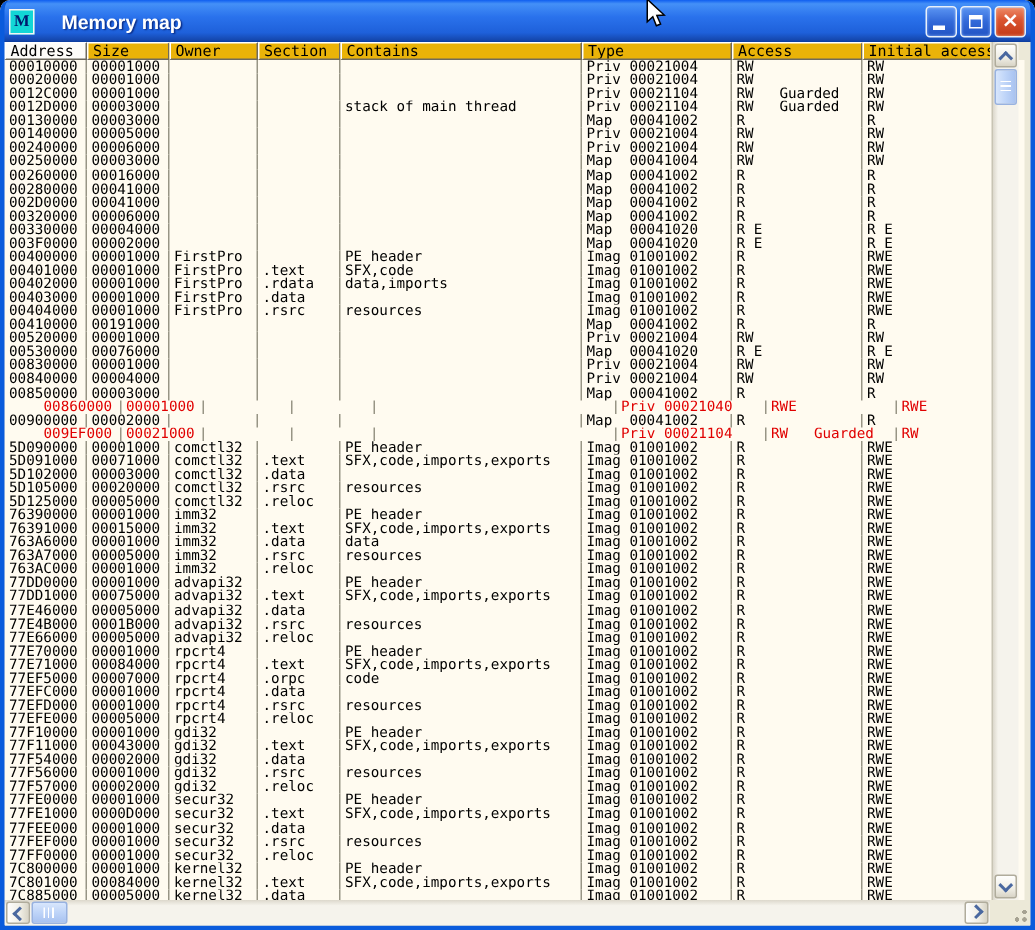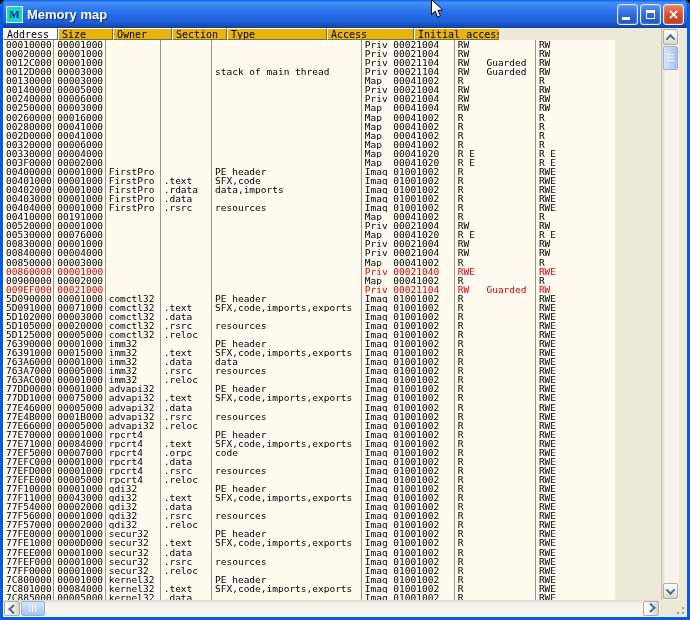--- a/index.html
+++ b/index.html
@@ -4,37 +4,37 @@
 <style>
   html,body{margin:0;padding:0;width:690px;height:620px;overflow:hidden;background:#000;}
   .window{position:relative;width:690px;height:620px;background:#ECE9D8;border-radius:7px 7px 0 0;overflow:hidden;font-family:"DejaVu Sans Mono",monospace;}
   .win-border{position:absolute;inset:0;border:3px solid #0A5BDC;border-top:none;border-radius:7px 7px 0 0;pointer-events:none;z-index:50;}
   
   .titlebar{position:absolute;top:0;left:0;right:0;height:28px;border-radius:7px 7px 0 0;
     background:linear-gradient(to bottom,#0F5EF0 0%,#4490F7 9%,#2A72EC 40%,#1E60DA 78%,#1446AC 96%,#0A3C9C 100%);
     display:flex;align-items:center;padding:0 6px;box-sizing:border-box;}
   .app-icon{width:15px;height:15px;background:#12D6D6;border:1px solid #F4F4F4;display:flex;align-items:center;justify-content:center;
     font-family:"Liberation Serif",serif;font-weight:bold;font-size:11px;color:#00186E;line-height:15px;}
-  .title-text{color:#fff;font-family:"Liberation Sans",sans-serif;font-weight:bold;font-size:13px;margin-left:4px;text-shadow:1px 1px 1px #0A2C86;}
+  .title-text{color:#fff;font-family:"Liberation Sans",sans-serif;font-weight:bold;font-size:13px;margin-left:18px;text-shadow:1px 1px 1px #0A2C86;}
   .tb-buttons{margin-left:auto;display:flex;gap:2px;}
   .tb-btn{width:21px;height:21px;border-radius:3px;border:1px solid #E8F0FA;box-sizing:border-box;position:relative;
     background:linear-gradient(to bottom,#5A94F2 0%,#3168D8 50%,#2254C4 100%);box-shadow:inset 0 0 2px #8CB4F8;}
   .tb-btn.close{background:linear-gradient(to bottom,#ED8A68 0%,#DA532F 45%,#C23A18 100%);box-shadow:inset 0 0 2px #F4B49A;}
   .glyph-min{position:absolute;left:4px;bottom:4px;width:8px;height:3px;background:#fff;}
   .glyph-max{position:absolute;left:5px;top:5px;width:9px;height:9px;border:1px solid #fff;border-top:3px solid #fff;box-sizing:border-box;}
   .glyph-close{position:absolute;inset:0;color:#fff;font:bold 14px/19px "DejaVu Sans",sans-serif;text-align:center;}
   
   .client{position:absolute;top:28px;left:3px;width:684px;height:589px;background:#ECE9D8;}
   
   .grid-header{position:absolute;top:0;left:0;width:657px;height:12px;display:flex;font-size:10px;line-height:11px;white-space:pre;}
   .hcell{box-sizing:border-box;background:#eab308;border-top:1px solid #FFFFFF;border-left:1px solid #FFFFFF;
     border-right:1px solid #6E6A5E;border-bottom:1px solid #6E6A5E;padding-left:3px;overflow:hidden;color:#000;}
   .hcell.sorted{background:#FDFCF8;}
   
-  .grid-body{position:absolute;top:12px;left:0;width:612px;height:560px;background:#FFFBF0;overflow:hidden;}
+  .grid-body{position:absolute;top:12px;left:0;width:680px;height:560px;background:#FFFBF0;overflow:hidden;}
   .row{display:flex;height:9.07px;font-size:9.5px;line-height:9px;white-space:pre;color:#000;}
   .row.red{color:#E00000;justify-content:flex-end;}
   .cell{box-sizing:border-box;padding-left:3px;border-right:1px solid #989585;overflow:hidden;}
   .c0{width:55px;} .c1{width:55px;} .c2{width:59px;} .c3{width:55px;} .c4{width:161px;} .c5{width:100px;} .c6{width:87px;} .c7{width:85px;border-right:none;}
   
   .vscroll{position:absolute;top:0;left:658px;width:17px;height:572px;background:linear-gradient(90deg,#DCD8CC 0%,#F5F3EC 20%,#F5F3EC 100%);border-left:1px solid #C8C4B4;}
   .hscroll{position:absolute;top:572px;left:0;width:657px;height:17px;background:linear-gradient(180deg,#DCD8CC 0%,#F5F3EC 22%,#F5F3EC 100%);}
   .sbtn{position:absolute;box-sizing:border-box;border:1px solid #B0AC9C;border-radius:2px;
     background:linear-gradient(to bottom,#FEFEFD 0%,#F0EEE5 60%,#D8D4C6 100%);display:flex;align-items:center;justify-content:center;}
   .vscroll .sbtn{left:1px;width:15px;height:16px;}
@@ -80,20 +80,21 @@
     </div>
   </div>
 
   <div class="client">
 
     <div class="grid-header">
       <div class="hcell c0 sorted">Address</div>
       <div class="hcell c1">Size</div>
       <div class="hcell c2">Owner</div>
       <div class="hcell c3">Section</div>
+      <div class="hcell c4">Contains</div>
       <div class="hcell c5">Type</div>
       <div class="hcell c6">Access</div>
       <div class="hcell c7">Initial access</div>
     </div>
 
     <div class="grid-body">
         <div class="row"><div class="cell c0">00010000</div><div class="cell c1">00001000</div><div class="cell c2"></div><div class="cell c3"></div><div class="cell c4"></div><div class="cell c5">Priv 00021004</div><div class="cell c6">RW</div><div class="cell c7">RW</div></div>
         <div class="row"><div class="cell c0">00020000</div><div class="cell c1">00001000</div><div class="cell c2"></div><div class="cell c3"></div><div class="cell c4"></div><div class="cell c5">Priv 00021004</div><div class="cell c6">RW</div><div class="cell c7">RW</div></div>
         <div class="row"><div class="cell c0">0012C000</div><div class="cell c1">00001000</div><div class="cell c2"></div><div class="cell c3"></div><div class="cell c4"></div><div class="cell c5">Priv 00021104</div><div class="cell c6">RW   Guarded</div><div class="cell c7">RW</div></div>
         <div class="row"><div class="cell c0">0012D000</div><div class="cell c1">00003000</div><div class="cell c2"></div><div class="cell c3"></div><div class="cell c4">stack of main thread</div><div class="cell c5">Priv 00021104</div><div class="cell c6">RW   Guarded</div><div class="cell c7">RW</div></div>

